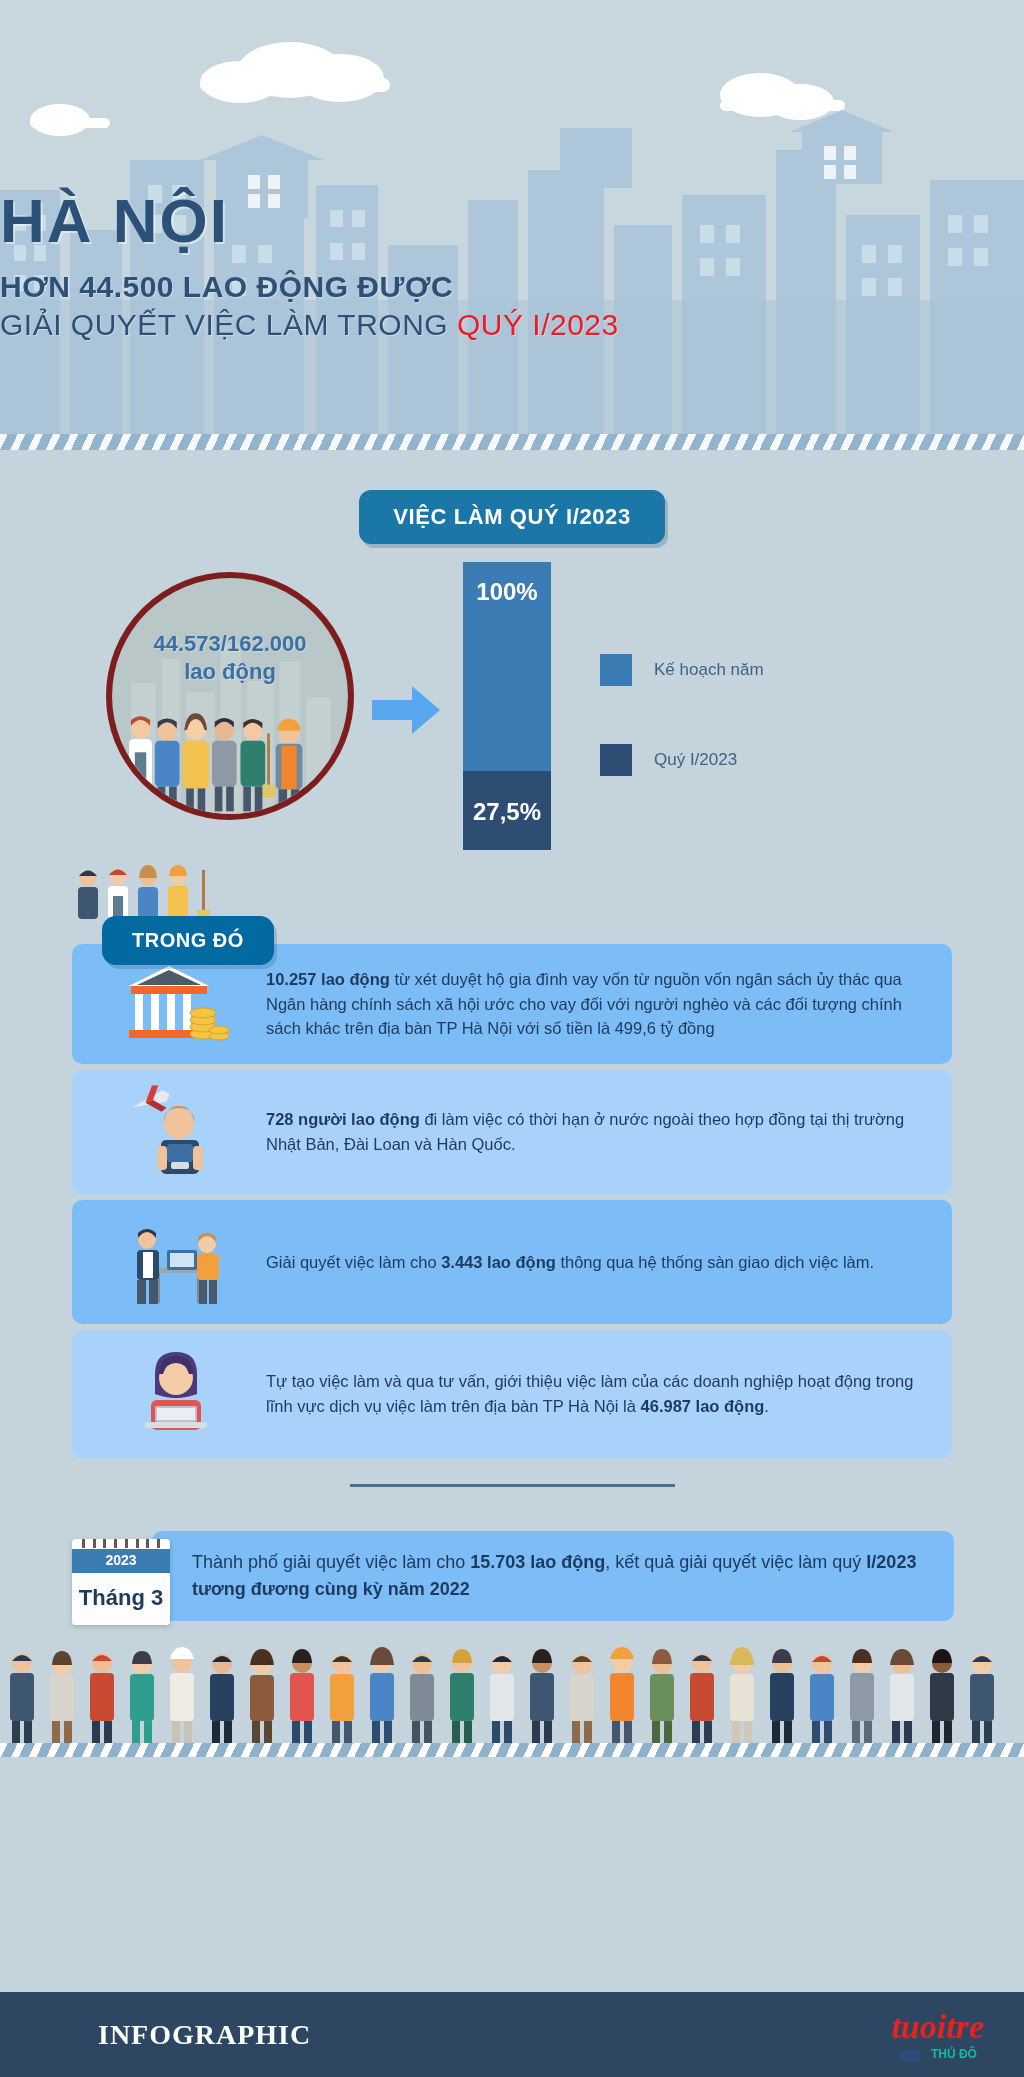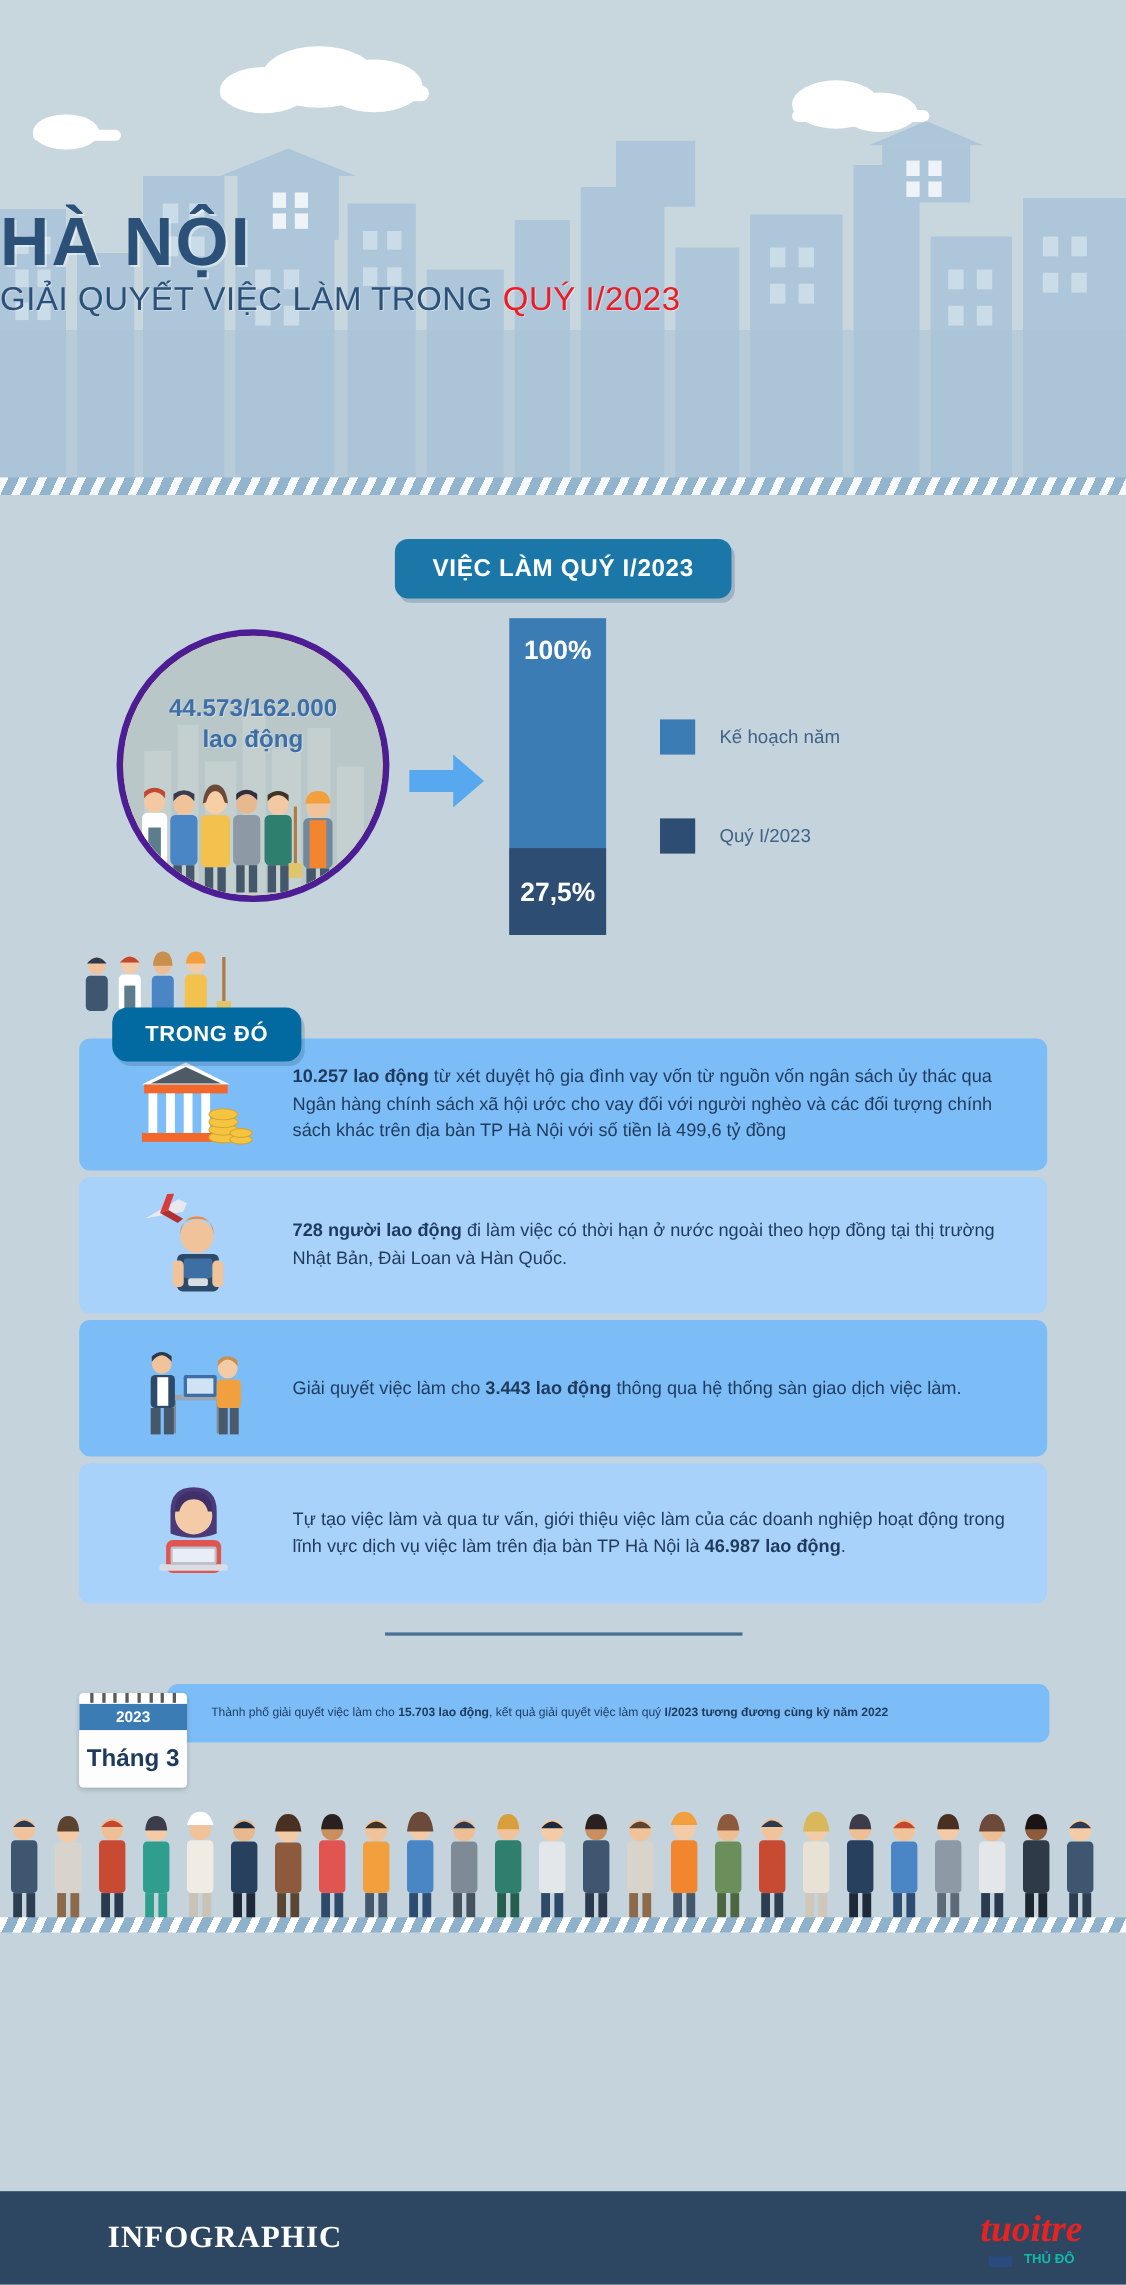--- a/index.html
+++ b/index.html
@@ -48,22 +48,22 @@
     display: inline-block; background: #1a77a8; color: #fff;
     font-size: 22px; font-weight: 700; letter-spacing: .6px;
     padding: 14px 34px; border-radius: 12px;
     box-shadow: 3px 4px 0 rgba(40,80,110,.25);
   }
 
   
   .chart-section { position: relative; height: 340px; margin-top: 18px; }
   .circle {
     position: absolute; left: 106px; top: 10px; width: 248px; height: 248px;
-    border-radius: 50%; border: 6px solid #4c1d95;
-    background: #fde047;
+    border-radius: 50%; border: 6px solid #7f1d1d;
+    background: #0f172a;
     overflow: hidden;
     display: flex; flex-direction: column; align-items: center;
   }
   .circle-city { position:absolute; left:0; top:0; width:100%; height:100%; }
   .circle-text {
     position: relative; z-index: 3; margin-top: 52px;
     text-align: center; color: #3c6fa8; font-weight: 700; font-size: 22px;
     line-height: 1.25; text-shadow: 1px 1px 0 rgba(255,255,255,.3);
   }
   .circle-people { position:absolute; left:0; bottom:0; width:100%; height:112px; z-index:2; }
@@ -127,21 +127,21 @@
     background: #3c7cb4; color: #fff; text-align: center;
     font-size: 14px; font-weight: 700; padding: 3px 0 5px 0;
   }
   .cal-month {
     text-align: center; color: #1e3a5c; font-size: 22px; font-weight: 700;
     padding: 12px 0 14px 0; background: #fdfdfd;
   }
   .cal-text-box {
     position: absolute; left: 152px; top: 18px; right: 70px;
     background: #7cbcf7; border-radius: 10px;
-    padding: 18px 24px 18px 40px; color: #1e3a5c; font-size: 11px; line-height: 1.5;
+    padding: 18px 24px 18px 40px; color: #1e3a5c; font-size: 18px; line-height: 1.5;
   }
   .cal-text-box b { font-weight: 700; }
 
   
   .people-strip { position: relative; height: 120px; margin-top: 14px; overflow: hidden; }
   .people-ground {
     position: absolute; left: 0; bottom: 0; width: 1024px; height: 14px;
     background: repeating-linear-gradient(115deg, #ffffff 0px, #ffffff 7px, #8fb2cc 7px, #8fb2cc 16px);
   }
 
@@ -247,20 +247,21 @@
         <rect x="824" y="146" width="12" height="14"></rect>
           <rect x="844" y="146" width="12" height="14"></rect>
         <rect x="824" y="165" width="12" height="14"></rect>
           <rect x="844" y="165" width="12" height="14"></rect>
       </g>
       <rect x="0" y="300" width="1024" height="150" fill="#a9c2d6" opacity=".55"></rect>
     </svg>
 
     <div class="title-wrap">
       <div class="title-main">HÀ NỘI</div>
+      <div class="title-sub1">HƠN 44.500 LAO ĐỘNG ĐƯỢC</div>
       <div class="title-sub2">
         <span>GIẢI QUYẾT VIỆC LÀM TRONG </span><span class="red">QUÝ I/2023</span>
       </div>
     </div>
     <div class="stripe-band"></div>
   </div>
 
   <div class="badge-row">
     <span class="badge">VIỆC LÀM QUÝ I/2023</span>
   </div>

